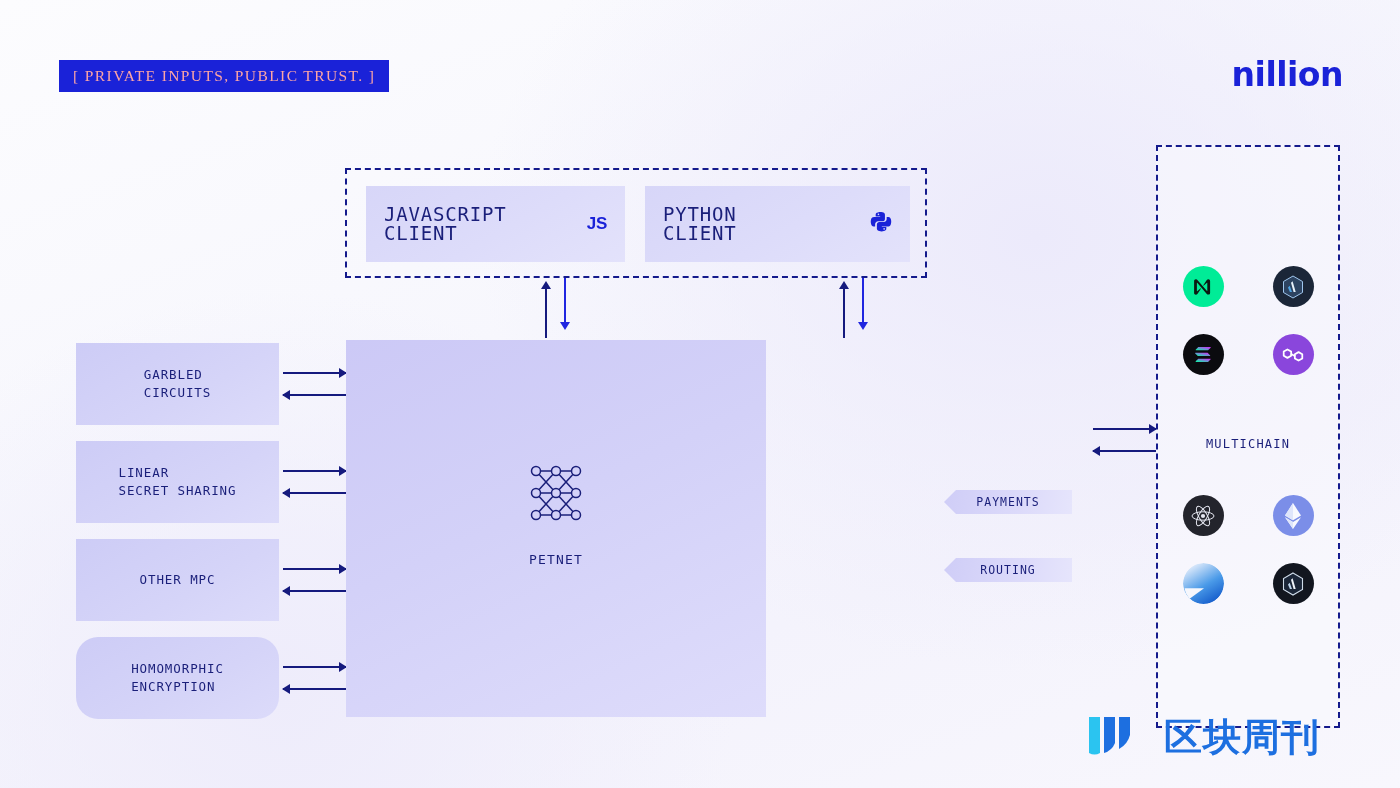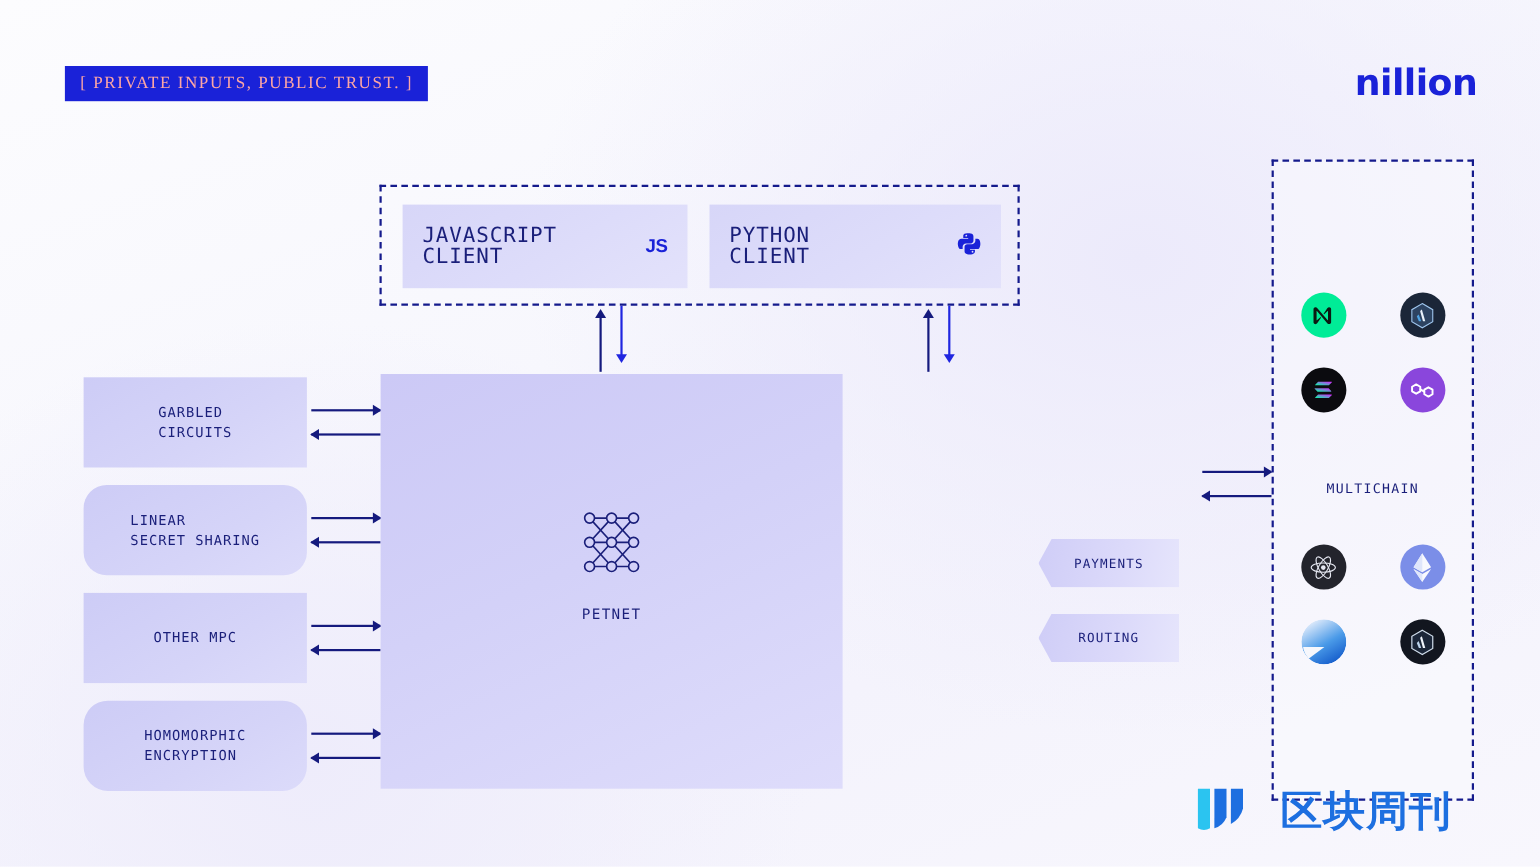--- a/index.html
+++ b/index.html
@@ -186,21 +186,21 @@
     text-align: center;
     line-height: 19px;
     white-space: pre-line;
   }
 
   
   .ribbon {
     position: absolute;
     left: 944px;
     width: 128px;
-    height: 44px;
+    height: 24px;
     background: linear-gradient(100deg, #cfcdf7 0%, #dcdafa 60%, #e6e5fc 100%);
     clip-path: polygon(12px 0, 100% 0, 100% 100%, 12px 100%, 0 50%);
     display: flex;
     align-items: center;
     justify-content: center;
     font-size: 11.5px;
     letter-spacing: 1px;
     color: #1a1f7a;
   }
 
@@ -315,21 +315,21 @@
   </div>
   <div>
     <div class="vline bright" style="left:862px; top:278px; height:46px;"></div>
     <div class="arrow-down" style="left:858px; top:322px;"></div>
   </div>
 
   <div class="tech-box" style="top:343px;">
     <span>GARBLED
 CIRCUITS</span>
   </div>
-  <div class="tech-box" style="top:441px;border-radius:21px;">
+  <div class="tech-box" style="top:441px;">
     <span>LINEAR
 SECRET SHARING</span>
   </div>
   <div class="tech-box" style="top:539px;">
     <span>OTHER MPC</span>
   </div>
   <div class="tech-box" style="top:637px;border-radius:22px;">
     <span>HOMOMORPHIC
 ENCRYPTION</span>
   </div>

